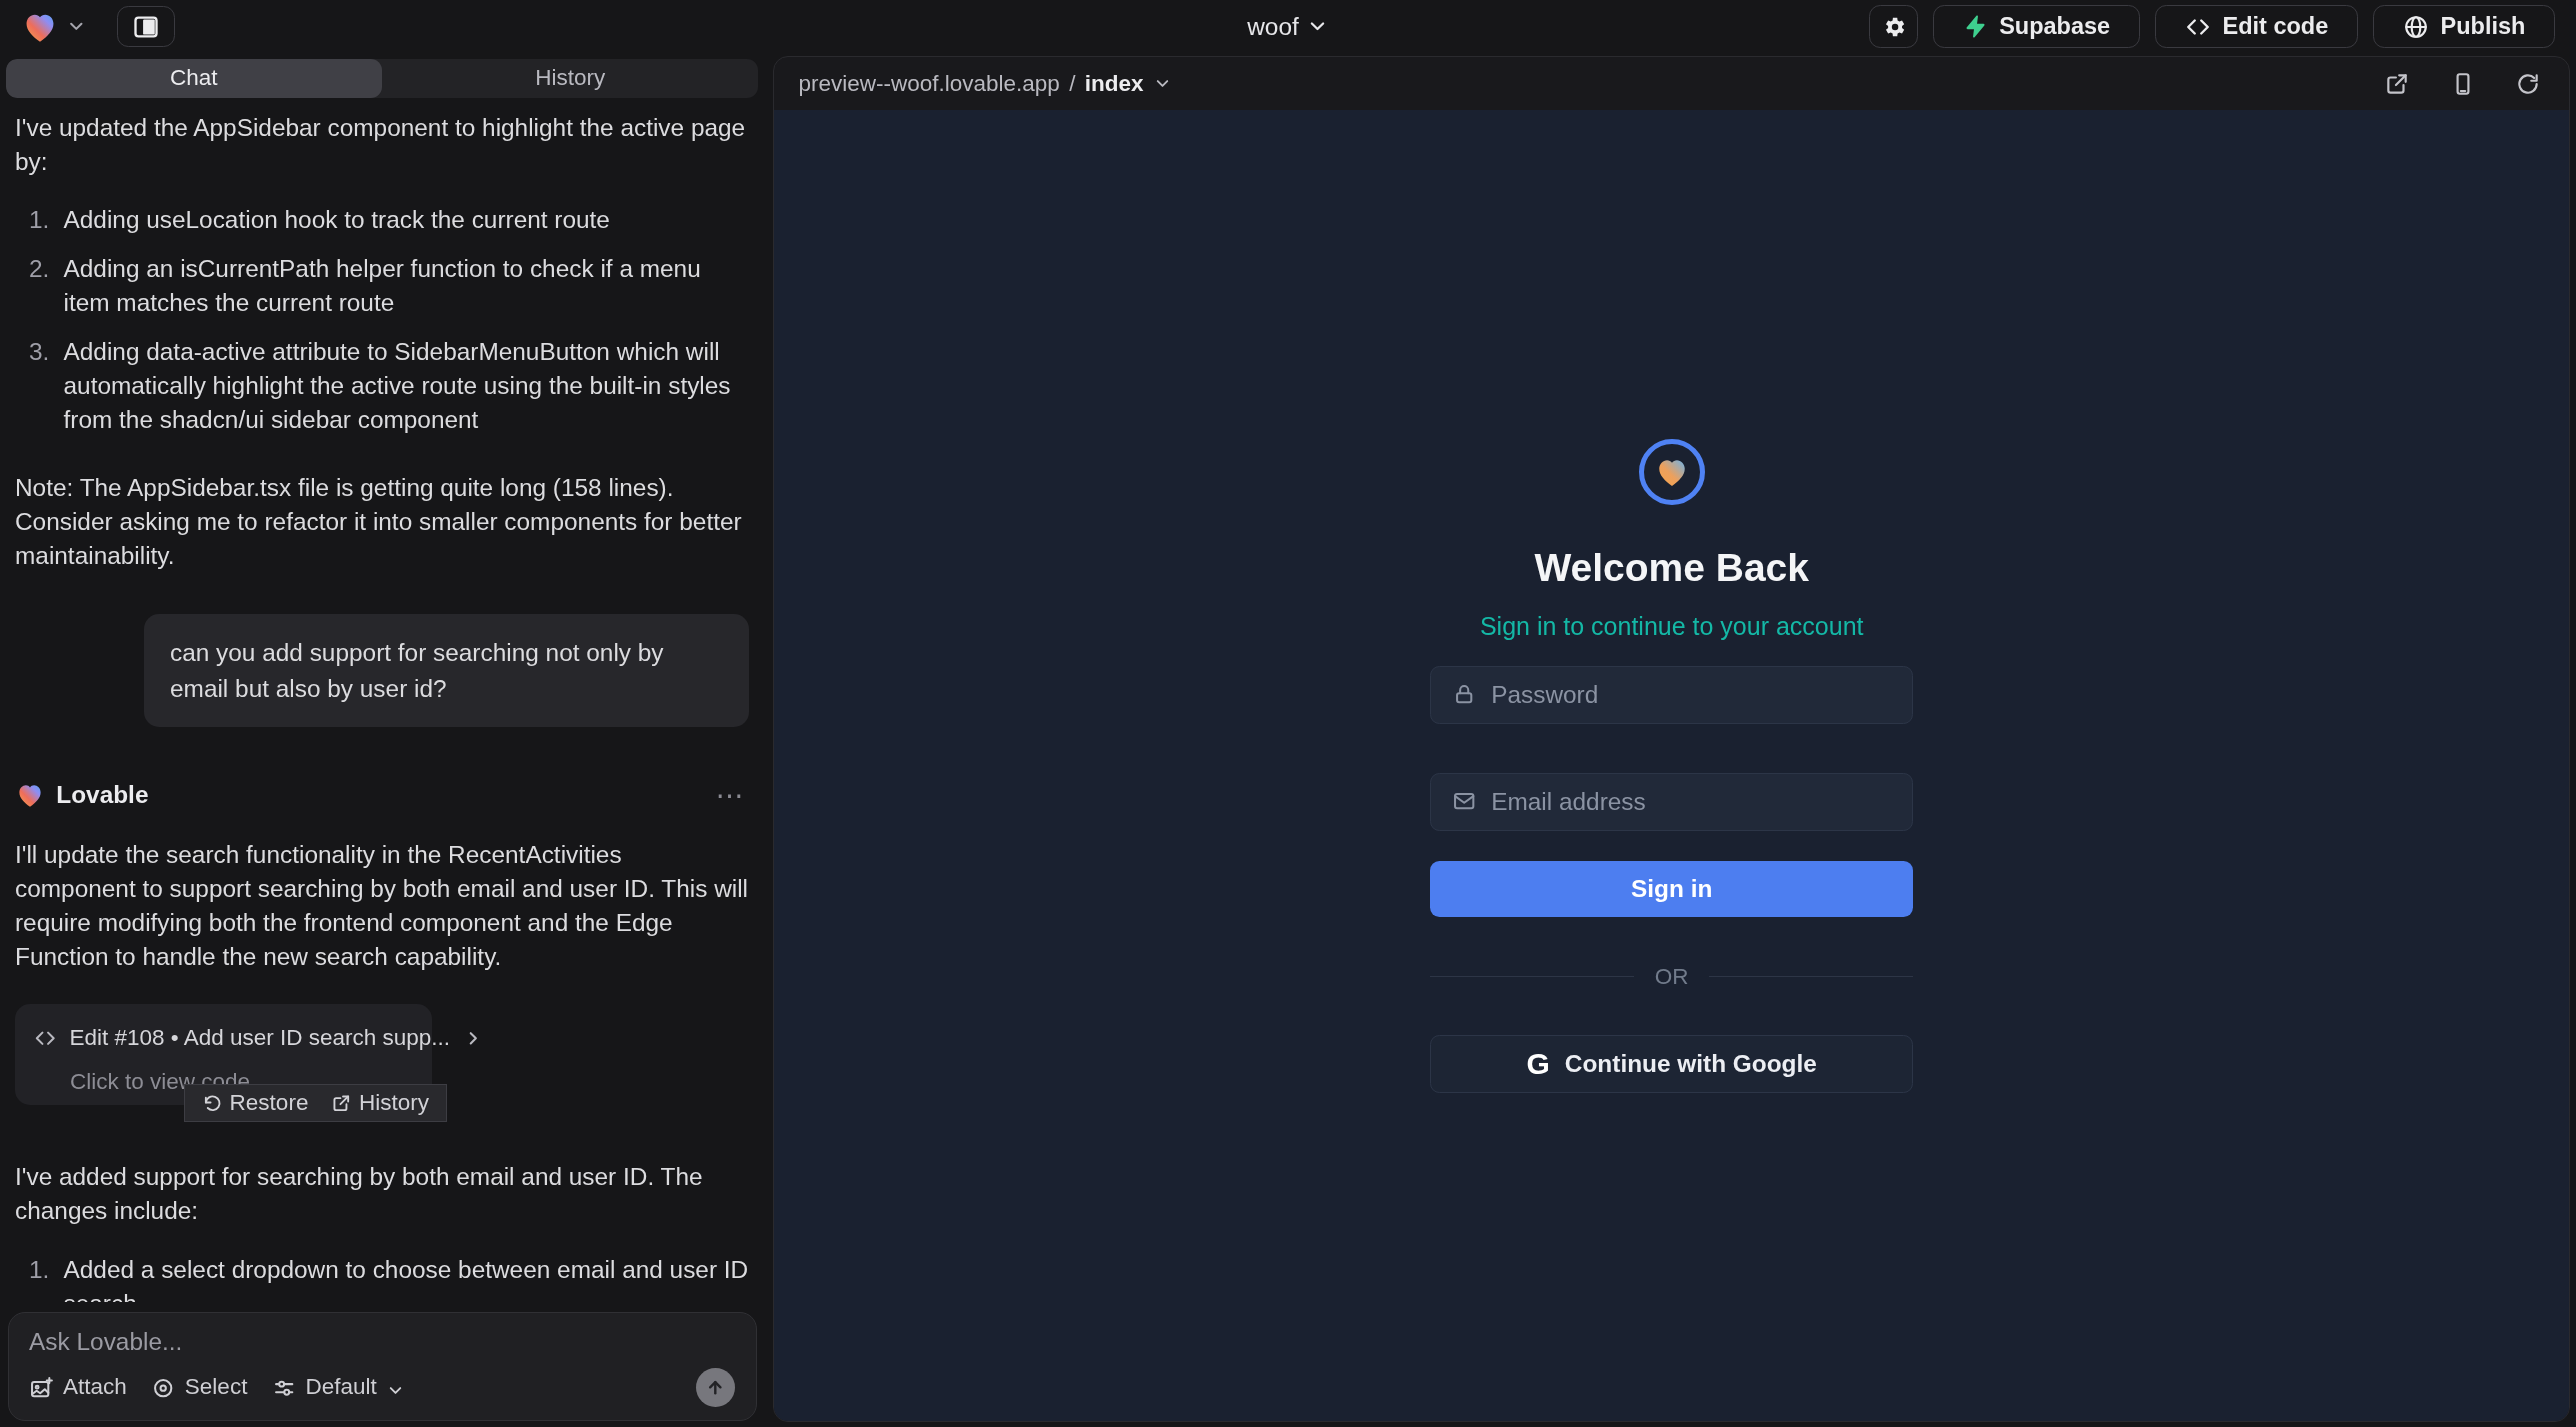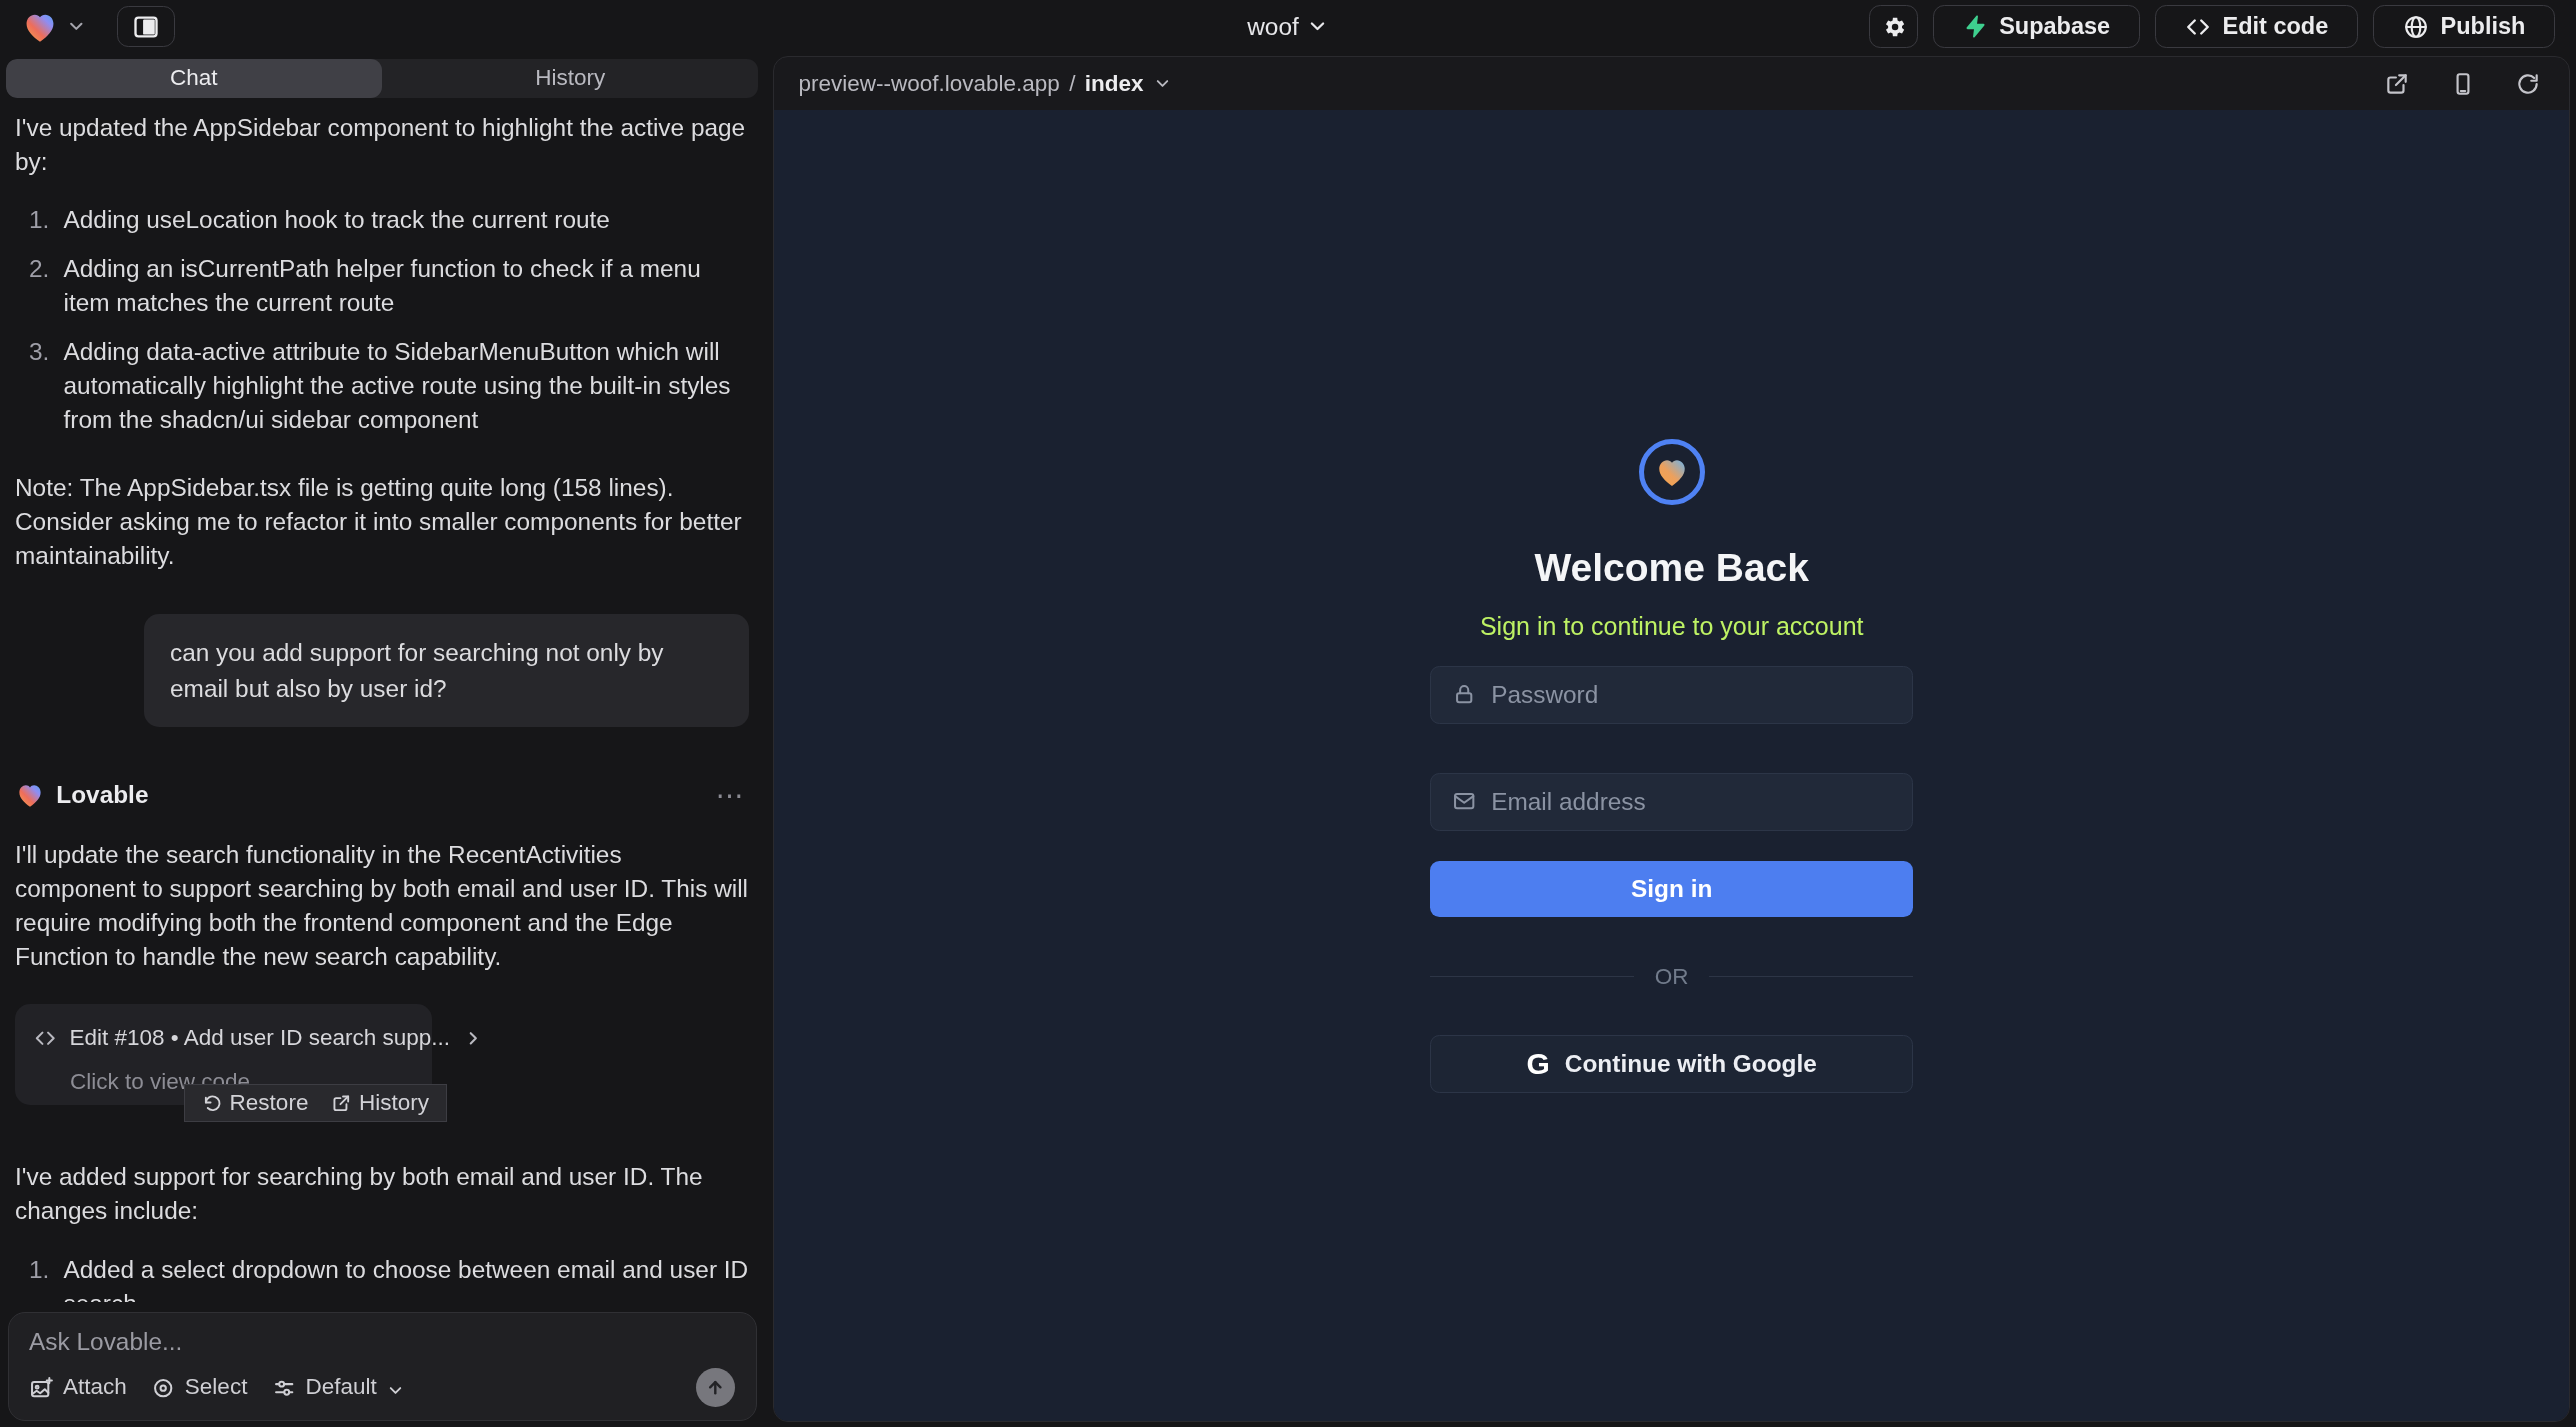--- a/index.html
+++ b/index.html
@@ -124,21 +124,21 @@
 
   .preview-body {
     flex: 1; background: #1a2130; display: flex; align-items: center; justify-content: center;
   }
   .login-card { width: 483px; display: flex; flex-direction: column; align-items: center; }
   .login-logo {
     width: 66px; height: 66px; border-radius: 50%; border: 5.6px solid #4f82f4;
     display: flex; align-items: center; justify-content: center; background: #1a2130;
   }
   .login-title { margin-top: 41px; font-size: 39px; font-weight: 700; color: #f4f5f7; }
-  .login-sub { margin-top: 22.5px; font-size: 25px; color: #bef264; }
+  .login-sub { margin-top: 22.5px; font-size: 25px; color: #14b8a6; }
   .login-field {
     margin-top: 0; width: 100%; height: 58px; background: #212939; border: 0.9px solid #2c3547;
     border-radius: 9.4px; display: flex; align-items: center; padding: 0 20.6px; gap: 15px;
   }
   .login-field input {
     flex: 1; background: transparent; border: none; outline: none;
     font-size: 24.4px; color: #e4e7ee; font-family: inherit;
   }
   .login-field input::placeholder { color: #8b93a3; }
   .field-email { margin-top: 49px; }

